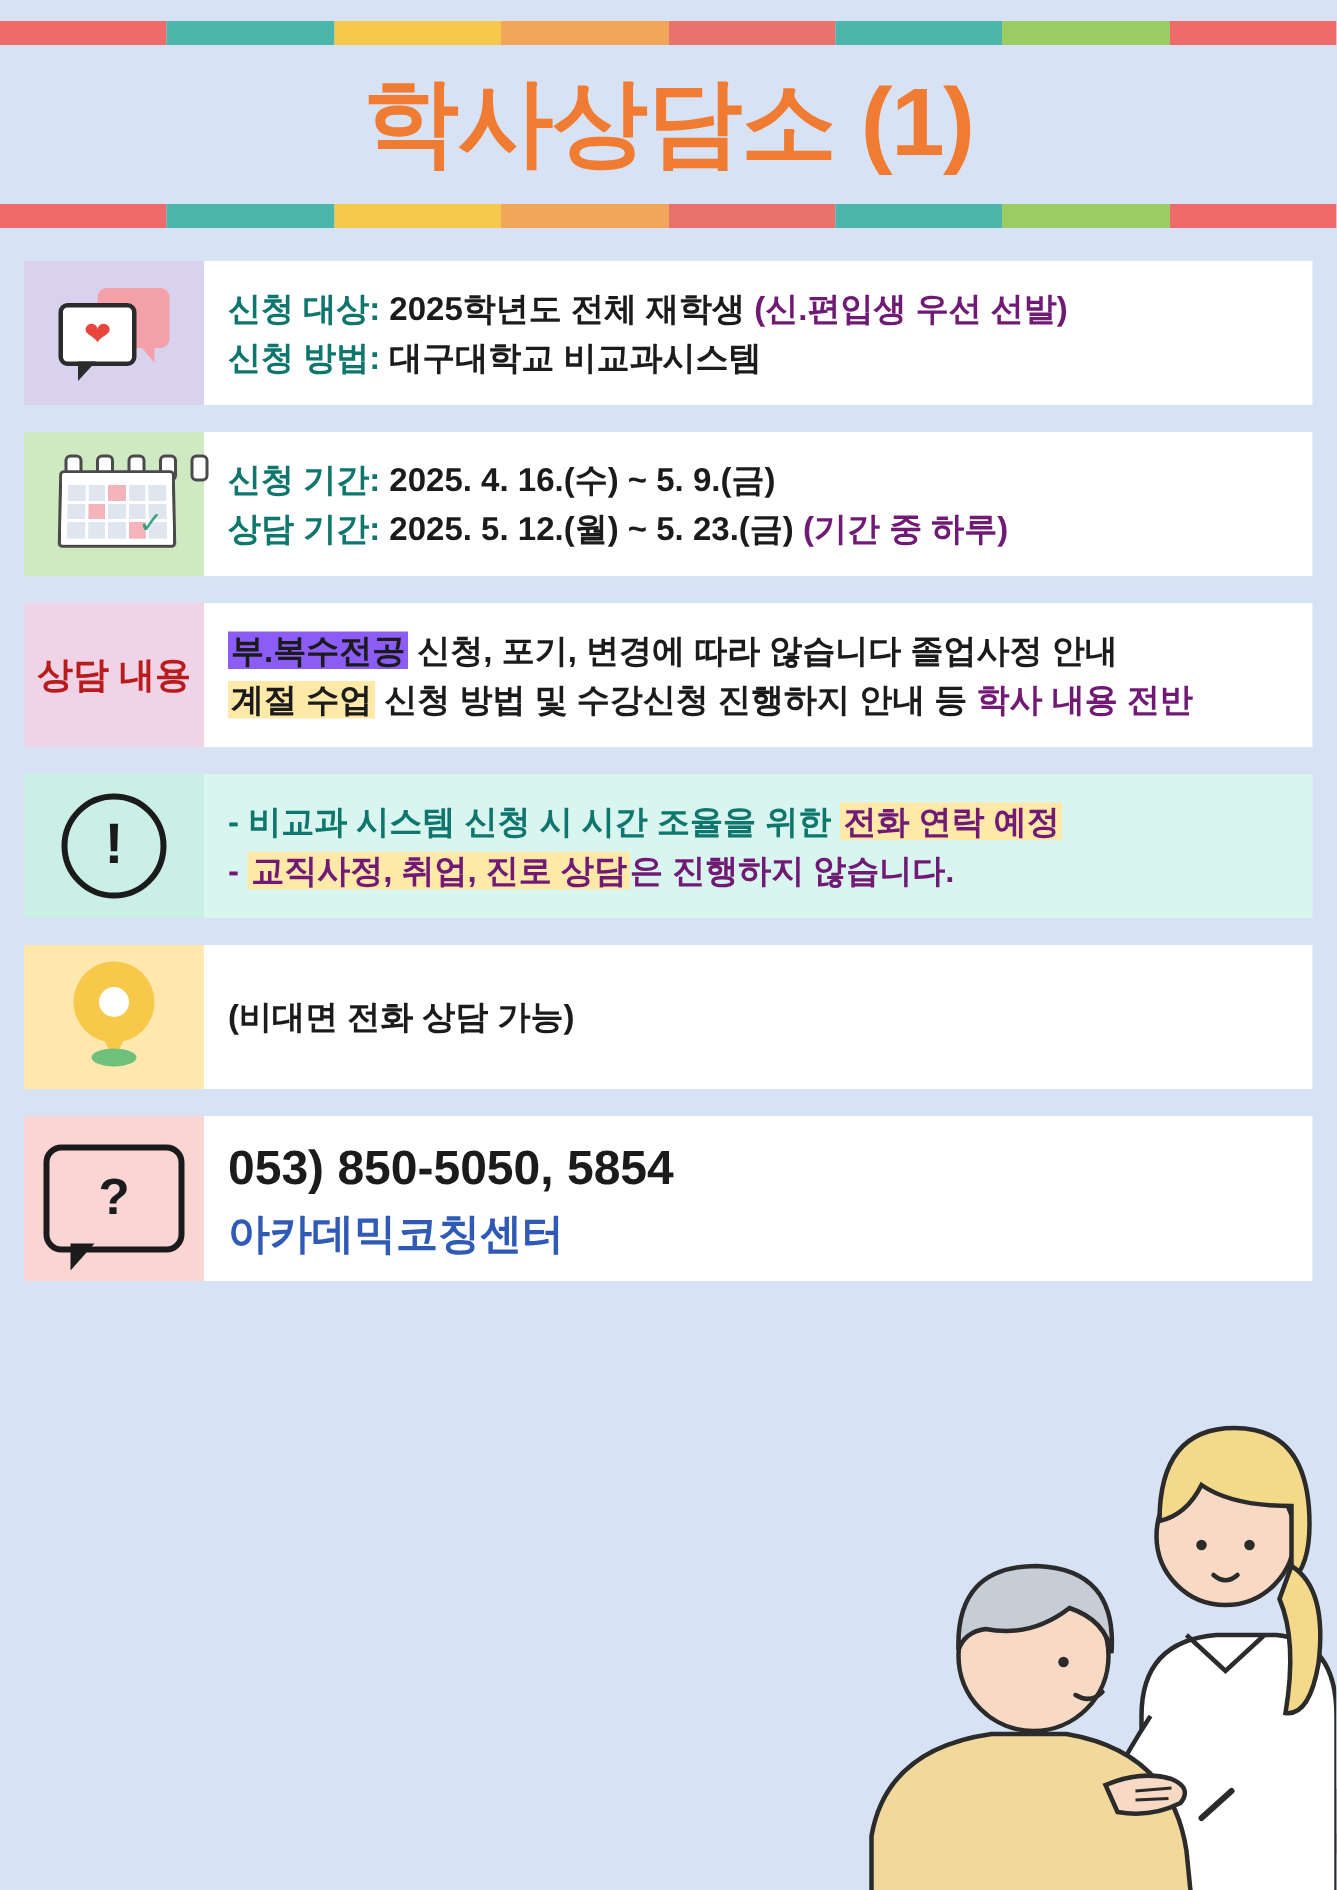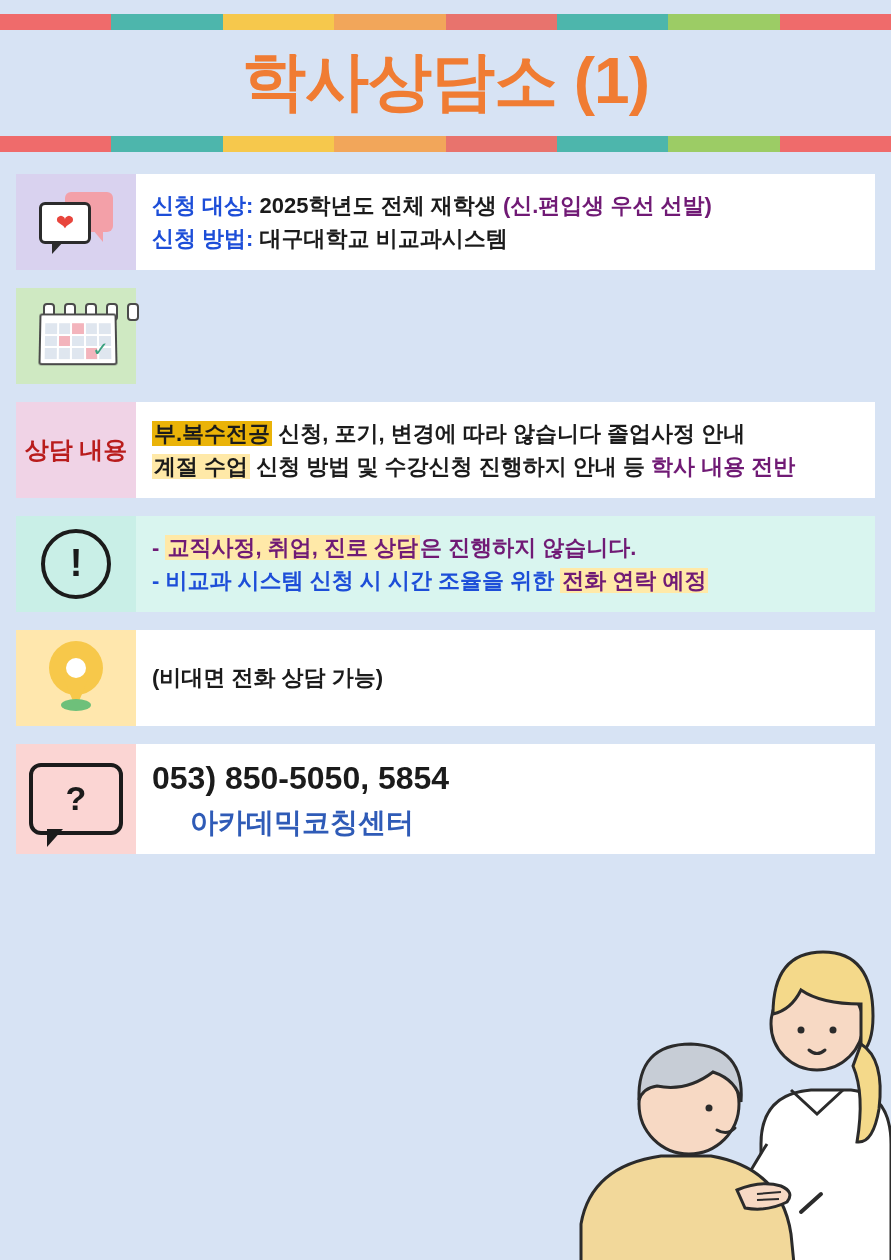--- a/index.html
+++ b/index.html
@@ -49,24 +49,24 @@
     flex:1;
     background:#ffffff;
     display:flex;flex-direction:column;justify-content:center;
     padding:10px 16px;
     box-sizing:border-box;
   }
   .line{
     font-size:22px;font-weight:bold;color:#1b1b1b;
     line-height:1.5;white-space:nowrap;
   }
-  .lbl-blue{color:#1d4ed8;}
+  .lbl-blue{color:#0f766e;}
   .red{color:#701a75;}
   .hl-yellow{background:#ffe9a8;padding:0 2px;}
-  .hl-pink{background:#eab308;padding:0 2px;}
+  .hl-pink{background:#8b5cf6;padding:0 2px;}
 
   
   .ic-lav{background:#d9d2ef;}
   .ic-green{background:#cfe9c2;}
   .ic-mint{background:#c9efe7;}
   .ic-yellow{background:#ffe7ad;}
   .ic-rose{background:#fbd5d3;}
 
   .body-mint{background:#d9f5ef;}
 
@@ -142,21 +142,21 @@
     width:86px;height:64px;border:4px solid #1b1b1b;border-radius:12px;
     display:flex;align-items:center;justify-content:center;position:relative;background:transparent;
   }
   .q-icon span{font-size:34px;font-weight:bold;color:#1b1b1b;}
   .q-icon:after{
     content:"";position:absolute;left:14px;bottom:-16px;
     border-right:16px solid transparent;border-top:18px solid #1b1b1b;
   }
 
   .contact .line.big{font-size:32px;font-weight:bold;color:#1b1b1b;}
-  .contact .line.center{font-size:28px;font-weight:bold;color:#2f5bb7;margin-left:38px;}
+  .contact .line.center{font-size:28px;font-weight:bold;color:#2f5bb7;}
 
   
   .illus{
     position:absolute;right:0;bottom:0;width:430px;height:380px;
     pointer-events:none;
   }
 </style>
 </head>
 <body>
 
@@ -237,46 +237,57 @@
             <i></i>
               <i></i>
               <i></i>
               <i class="on"></i>
               <i></i>
           </div>
         </div>
         <div class="cal-check">✓</div>
       </div>
     </div>
+    <div class="body-cell">
+      <div class="line">
+        <span class="lbl-blue">신청 기간:</span>
+        <span>2025. 4. 16.(수) ~ 5. 9.(금)</span>
+      </div>
+      <div class="line">
+        <span class="lbl-blue">상담 기간:</span>
+        <span>2025. 5. 12.(월) ~ 5. 23.(금)</span>
+        <span class="red">(기간 중 하루)</span>
+      </div>
+    </div>
   </div>
 
   <div class="row">
     <div class="label-cell">상담 내용</div>
     <div class="body-cell">
       <div class="line">
         <span class="hl-pink">부.복수전공</span><span> 신청, 포기, 변경에 따라 않습니다 졸업사정 안내</span>
       </div>
       <div class="line">
         <span class="hl-yellow">계절 수업</span><span> 신청 방법 및 수강신청 진행하지 안내 등 </span><span class="red">학사 내용 전반</span>
       </div>
     </div>
   </div>
 
   <div class="row">
     <div class="icon-cell ic-mint">
       <div class="excl-icon">!</div>
     </div>
     <div class="body-cell body-mint">
       <div class="line">
+        <span class="lbl-blue">-</span>
+        <span class="lbl-blue">비교과 시스템 신청 시 시간 조율을 위한 </span><span class="hl-yellow red">전화 연락 예정</span>
+      </div>
+      <div class="line">
         <span class="red">-</span>
         <span class="hl-yellow red">교직사정, 취업, 진로 상담</span><span class="red">은 진행하지 않습니다.</span>
-      </div>
-      <div class="line">
-        <span class="lbl-blue">-</span>
-        <span class="lbl-blue">비교과 시스템 신청 시 시간 조율을 위한 </span><span class="hl-yellow red">전화 연락 예정</span>
       </div>
     </div>
   </div>
 
   <div class="row">
     <div class="icon-cell ic-yellow">
       <div class="pin-icon">
         <div class="pin-head"></div>
         <div class="pin-tail"></div>
         <div class="pin-dot"></div>

